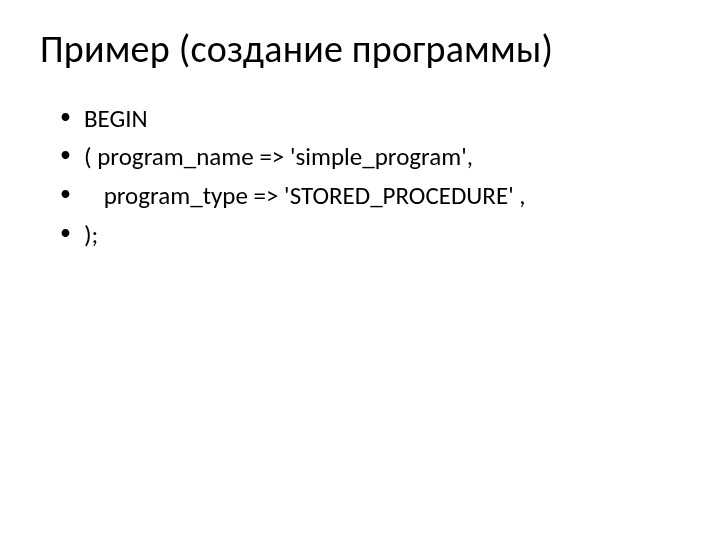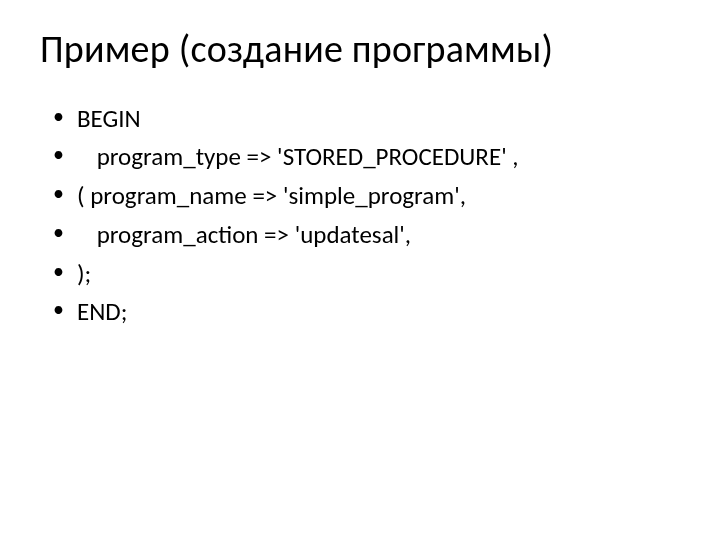--- a/index.html
+++ b/index.html
@@ -19,21 +19,21 @@
     padding: 28px 40px 40px 40px;
   }
   .title {
     font-size: 38px;
     font-weight: 400;
     letter-spacing: 0.2px;
     margin: 0 0 28px 0;
     line-height: 1.15;
   }
   ul.body {
-    margin: 1px;
+    margin: 8px;
     padding: 0 0 0 36px;
     list-style: none;
   }
   ul.body li {
     position: relative;
     font-size: 25px;
     line-height: 1.55;
     font-weight: 400;
   }
   ul.body li::before {
@@ -49,19 +49,17 @@
     width: 14px;
   }
 </style>
 </head>
 <body>
 
 <div class="slide">
   <h1 class="title">Пример (создание программы)</h1>
   <ul class="body">
     <li><span>BEGIN</span></li>
+    <li><span>( program_name  =&gt; 'simple_program',</span></li>
     <li><span class="indent"></span><span>  program_type  =&gt; 'STORED_PROCEDURE' ,</span></li>
-    <li><span>( program_name  =&gt; 'simple_program',</span></li>
-    <li><span class="indent"></span><span>  program_action =&gt; 'updatesal',</span></li>
     <li><span>);</span></li>
-    <li><span>END;</span></li>
   </ul>
 </div>
 
 </body></html>

